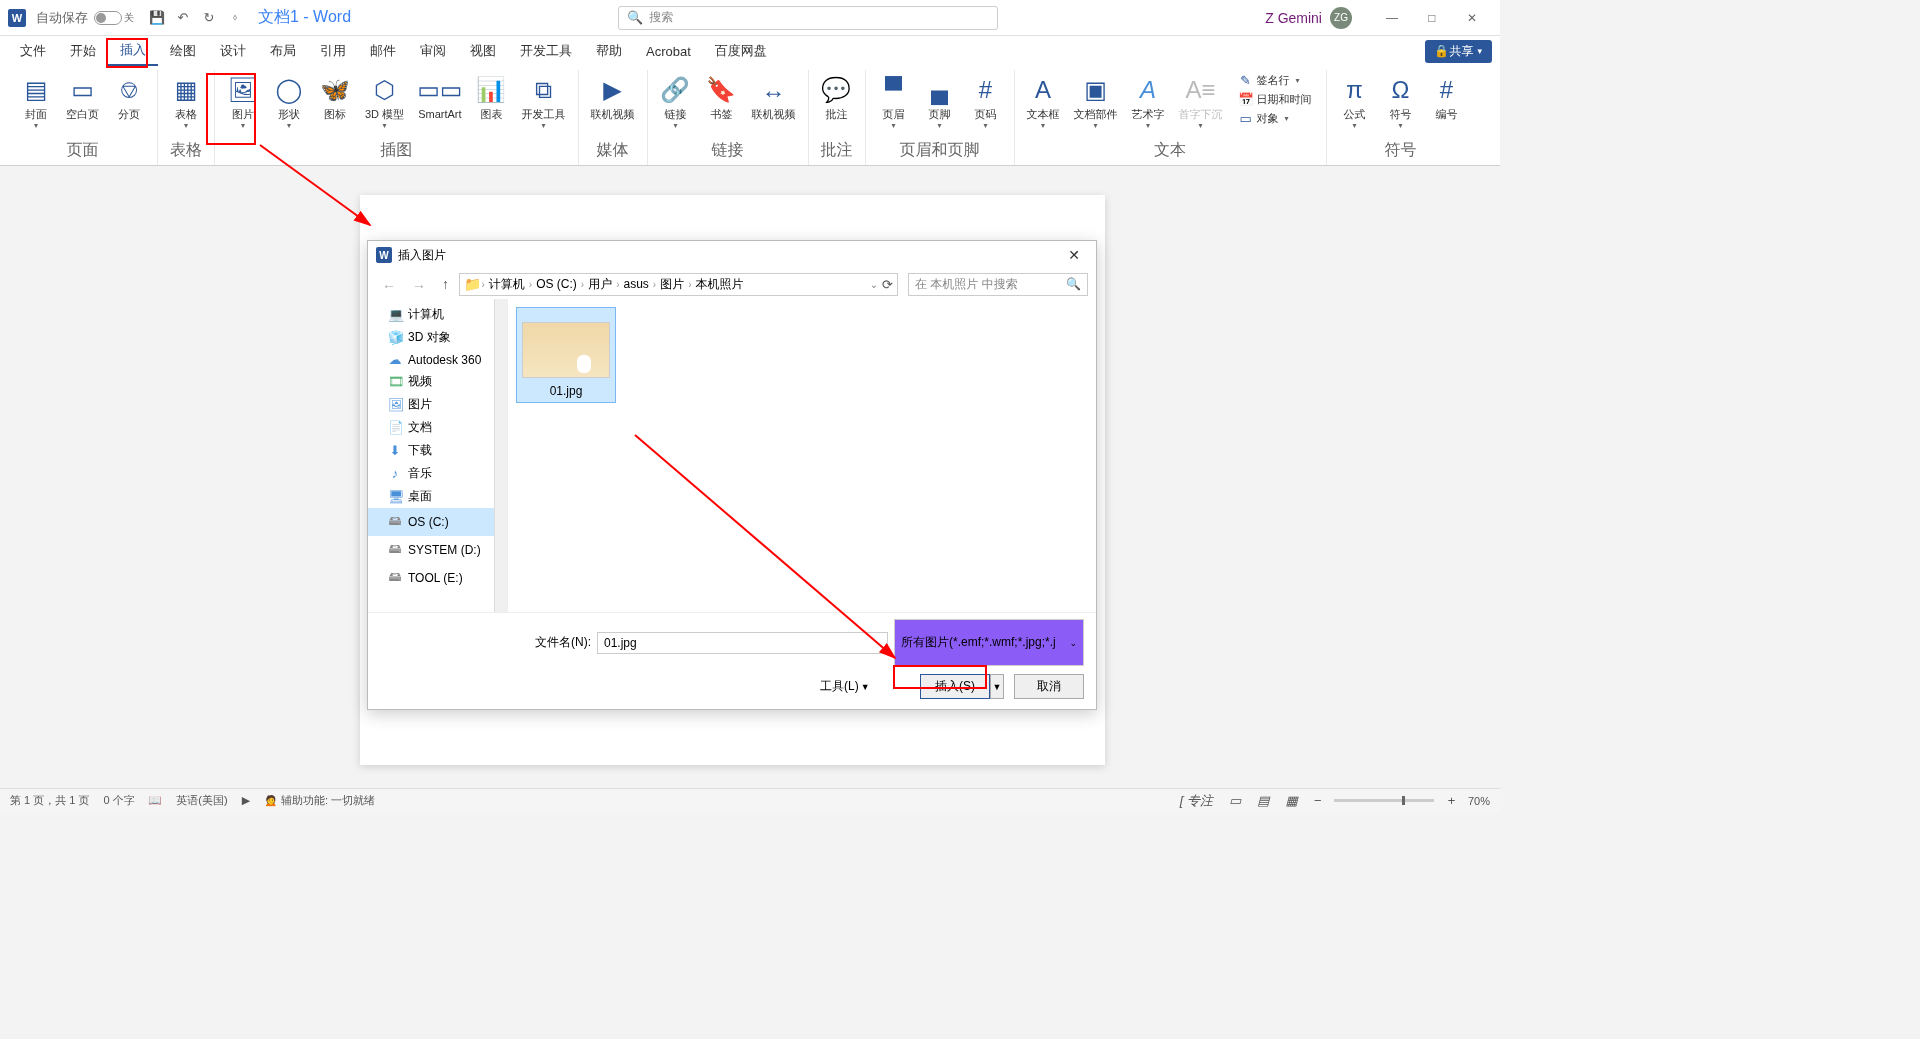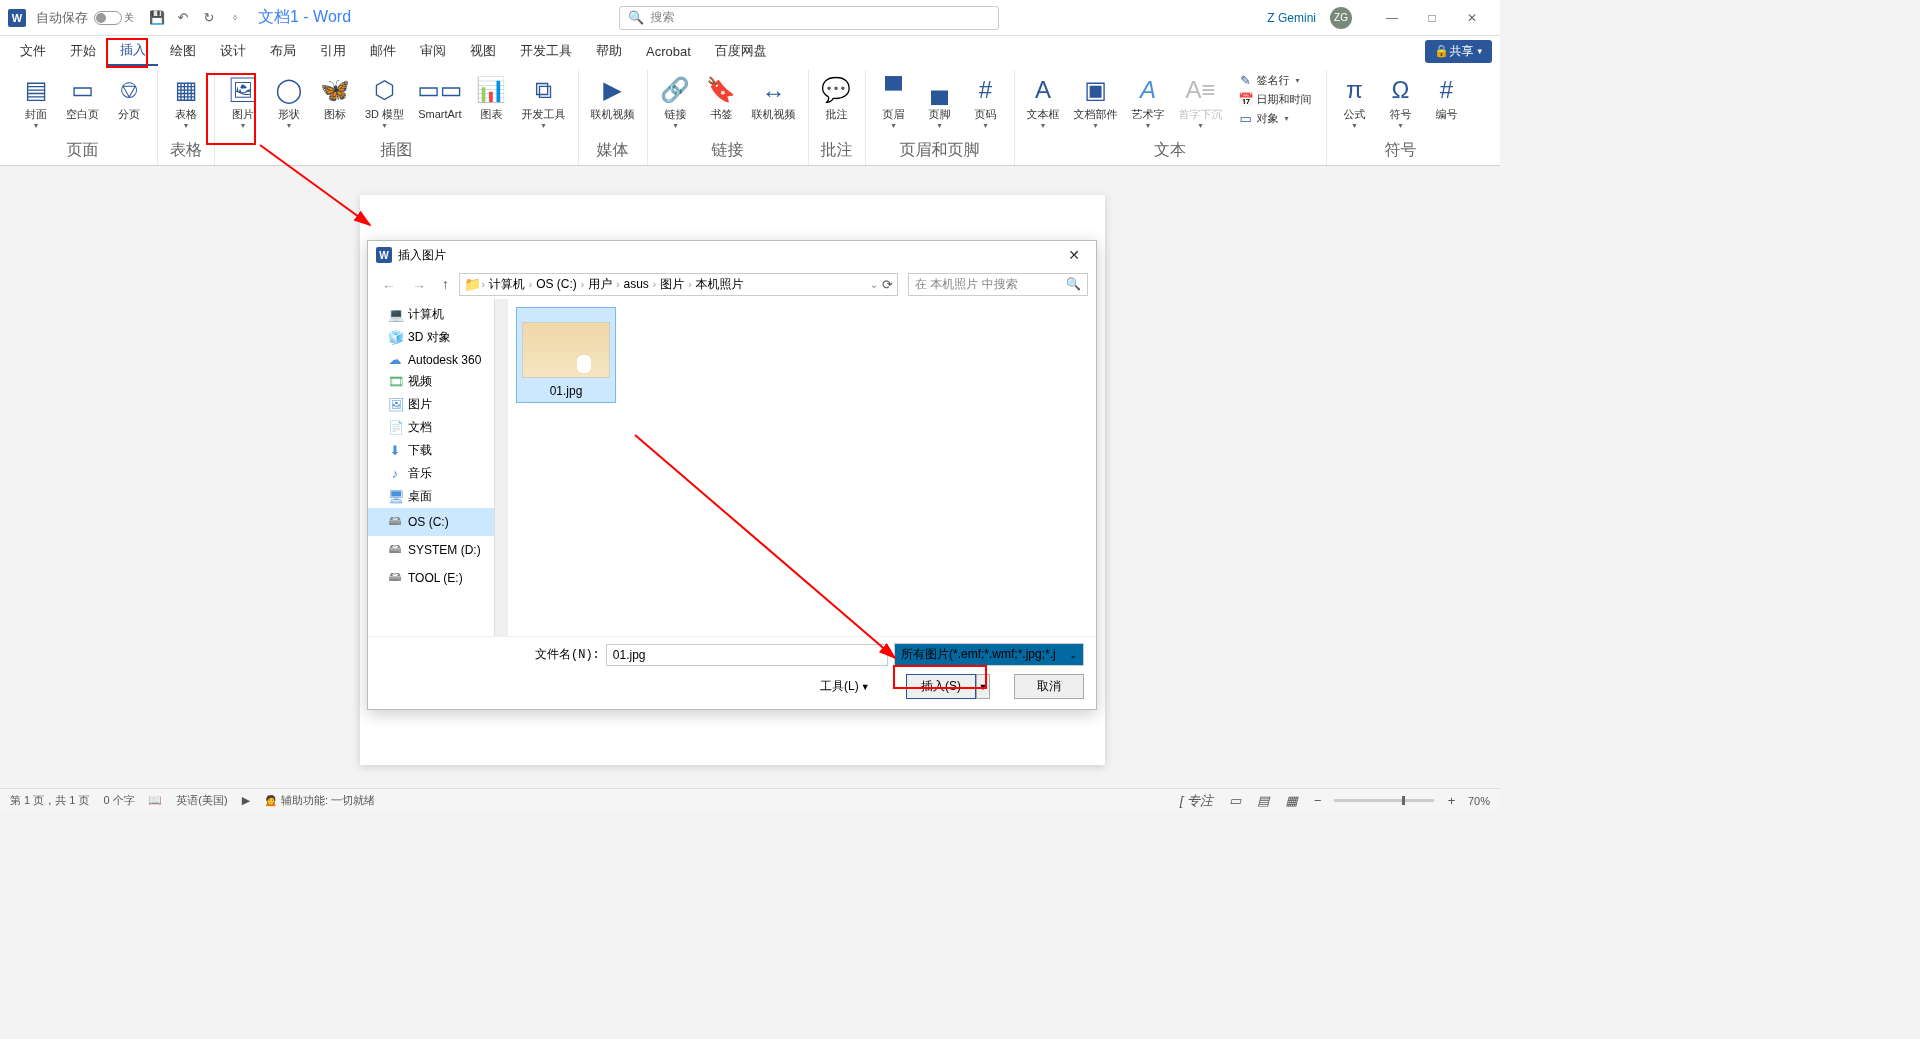--- a/index.html
+++ b/index.html
@@ -9,21 +9,21 @@
 .titlebar { height: 36px; background: #fff; display: flex; align-items: center; padding: 0 8px; border-bottom: 1px solid #e0e0e0; }
 .titlebar .word-icon { width: 18px; height: 18px; background: #2b579a; color: #fff; font-size: 11px; font-weight: bold; display: flex; align-items: center; justify-content: center; border-radius: 2px; margin-right: 10px; }
 .titlebar .autosave { font-size: 13px; color: #666; margin-right: 6px; }
 .titlebar .toggle { width: 28px; height: 14px; border: 1px solid #999; border-radius: 7px; position: relative; margin-right: 2px; }
 .titlebar .toggle::after { content: ""; width: 10px; height: 10px; background: #999; border-radius: 50%; position: absolute; left: 1px; top: 1px; }
 .titlebar .toggle-off { font-size: 10px; color: #666; margin-right: 10px; }
 .titlebar .qat-btn { width: 22px; height: 22px; display: flex; align-items: center; justify-content: center; color: #666; font-size: 13px; margin: 0 2px; }
 .titlebar .doc-title { font-size: 16px; color: #3b82f6; margin-left: 10px; }
 .titlebar .search-box { margin: 0 auto; width: 380px; height: 24px; border: 1px solid #ccc; border-radius: 3px; display: flex; align-items: center; padding: 0 8px; font-size: 12px; color: #888; }
 .titlebar .search-box .icon { margin-right: 6px; font-size: 13px; }
-.titlebar .user { font-size: 12px; color: #0369a1; margin-right: 14px; }
+.titlebar .user { font-size: 14px; color: #701a75; margin-right: 8px; }
 .titlebar .avatar { width: 22px; height: 22px; border-radius: 50%; background: #7a8a7a; color: #fff; font-size: 10px; display: flex; align-items: center; justify-content: center; margin-right: 20px; }
 .titlebar .win-btn { width: 40px; height: 28px; display: flex; align-items: center; justify-content: center; color: #666; font-size: 12px; }
 
 
 .tabs { height: 30px; background: #fff; display: flex; align-items: center; padding: 0 8px; }
 .tab { padding: 0 12px; height: 30px; display: flex; align-items: center; font-size: 13px; color: #333; cursor: pointer; }
 .tab.active { border-bottom: 2px solid #2b579a; color: #2b579a; }
 .share-btn { margin-left: auto; background: #2b579a; color: #fff; padding: 3px 10px; font-size: 12px; border-radius: 3px; display: flex; align-items: center; }
 .share-btn .arr { margin-left: 4px; font-size: 9px; }
 
@@ -76,25 +76,25 @@
 .dlg-tree::after { content:""; position:absolute; right:0; top:0; width:12px; height:100%; background: linear-gradient(#f0f0f0,#f0f0f0); border-left:1px solid #ddd; }
 .tree-item { display: flex; align-items: center; padding: 3px 8px 3px 20px; gap: 6px; }
 .tree-item.sel { background: #cce8ff; }
 .tree-item .ticn { font-size: 13px; width: 14px; text-align: center; }
 .dlg-files { flex: 1; padding: 8px; display: flex; align-items: flex-start; }
 .file-thumb { width: 100px; text-align: center; font-size: 12px; background: #cce8ff; border: 1px solid #7ab8f5; padding: 4px; }
 .file-thumb .img { width: 88px; height: 56px; background: linear-gradient(#f0d8a8,#f5e5c0); border: 1px solid #ccc; margin: 10px auto 6px auto; position: relative; }
 .file-thumb .img::after { content:""; position:absolute; right:18px; bottom:4px; width:14px; height:18px; background:#fff; border-radius:6px; }
 .dlg-bottom { padding: 6px 12px 10px 12px; font-size: 12px; }
 .dlg-bottom .row1 { display: flex; align-items: center; gap: 6px; margin-bottom: 8px; }
-.dlg-bottom .fname-label { margin-left: 155px; font-family: Liberation Mono, monospace; }
+.dlg-bottom .fname-label { margin-left: 155px; }
 .dlg-bottom .fname-input { border: 1px solid #ccc; padding: 3px 6px; flex: 1; font-size: 12px; background: #fff; }
-.dlg-bottom .filter { border: 1px solid #ccc; padding: 2px 6px; width: 190px; background: #0369a1; display: flex; align-items: center; }
+.dlg-bottom .filter { border: 1px solid #ccc; padding: 14px 6px; width: 190px; background: #8b5cf6; display: flex; align-items: center; }
 .dlg-bottom .filter .arr { margin-left: auto; font-size: 9px; }
-.dlg-bottom .row2 { display: flex; align-items: center; gap: 24px; justify-content: flex-end; }
+.dlg-bottom .row2 { display: flex; align-items: center; gap: 10px; justify-content: flex-end; }
 .dlg-bottom .tools { margin-right: auto; margin-left: 440px; display: flex; align-items: center; gap: 2px; }
 .dlg-bottom .btn { border: 1px solid #aaa; padding: 3px 0; width: 70px; text-align: center; background: #efefef; }
 .dlg-bottom .btn.ins { border: 1px solid #2b579a; width: 70px; }
 .dlg-bottom .btn.split { border: 1px solid #aaa; width: 14px; display:flex; align-items:center; justify-content:center; }
 
 
 .statusbar { position: absolute; bottom: 0; left: 0; right: 0; height: 24px; background: #f5f5f5; border-top: 1px solid #ddd; display: flex; align-items: center; padding: 0 10px; font-size: 11px; color: #555; gap: 14px; }
 .statusbar .right { margin-left: auto; display: flex; align-items: center; gap: 10px; }
 .statusbar .view-btn { font-size: 13px; color: #555; padding: 0 3px; font-style: italic; }
 .statusbar .zoom-slider { width: 100px; height: 3px; background: #ccc; position: relative; }

